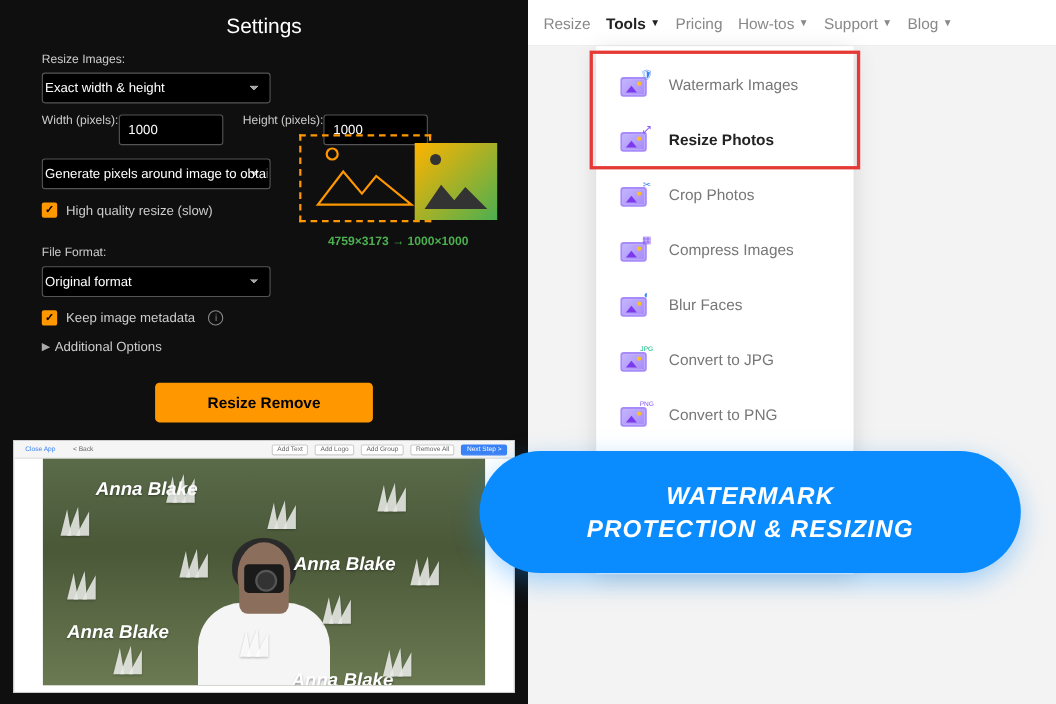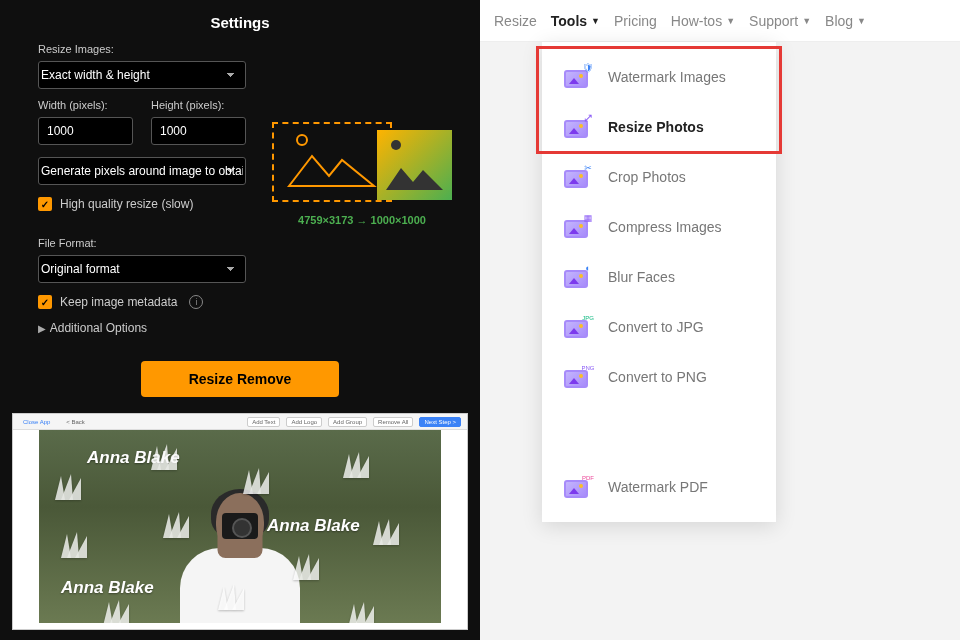--- a/index.html
+++ b/index.html
@@ -1,24 +1,24 @@
 <!DOCTYPE html>
 <html><head>
 <meta charset="utf-8">
 <style>
 *{margin:0;padding:0;box-sizing:border-box;font-family:Arial,Helvetica,sans-serif}
 body{width:960px;height:640px;display:flex;background:#fff}
 .left{width:480px;height:640px;background:#0f0f0f;color:#fff;position:relative;display:flex;flex-direction:column}
-.settings-title{text-align:center;font-size:15px;font-weight:bold;padding:14px 0 12px}
+.settings-title{text-align:center;font-size:19px;font-weight:normal;padding:14px 0 12px}
 .form-area{padding:0 38px;font-size:12px}
 .lbl{font-size:11px;color:#ccc;margin-bottom:6px;display:block}
 .sel{width:100%;background:#000;border:1px solid #555;color:#fff;padding:6px 2px;font-size:12px;border-radius:3px;appearance:none;background-image:linear-gradient(45deg,transparent 50%,#aaa 50%),linear-gradient(135deg,#aaa 50%,transparent 50%);background-position:calc(100% - 14px) 11px,calc(100% - 10px) 11px;background-size:4px 4px,4px 4px;background-repeat:no-repeat}
 .inp{width:95px;background:#000;border:1px solid #555;color:#fff;padding:6px 8px;font-size:12px;border-radius:3px}
 .row{display:flex;gap:18px;margin-top:10px}
-.col{display:flex;flex-direction:column}
+.col{display:flex;}
 .sel-narrow{width:208px}
 .chk-row{display:flex;align-items:center;gap:8px;margin-top:12px;font-size:12px;color:#ccc}
 .chk{width:14px;height:14px;background:#ff9800;border-radius:2px;display:flex;align-items:center;justify-content:center;color:#000;font-size:10px;font-weight:bold}
 .info-icon{width:14px;height:14px;border:1px solid #888;border-radius:50%;display:inline-flex;align-items:center;justify-content:center;font-size:9px;color:#888;margin-left:4px}
 .addl{display:flex;align-items:center;gap:4px;margin-top:12px;font-size:12px;color:#ccc;cursor:pointer}
 .tri{font-size:10px;color:#aaa}
 .preview{position:absolute;right:28px;top:122px;width:180px}
 .dashed-box{position:absolute;left:0;top:0;width:120px;height:80px;border:2px dashed #ff9800}
 .dot{position:absolute;width:12px;height:12px;border:2px solid #ff9800;border-radius:50%;left:22px;top:10px;background:#0f0f0f}
 .mtn{position:absolute;left:10px;bottom:12px}
@@ -328,13 +328,17 @@
         <div class="dd-icon">
           <div class="ic-base">
             <div class="ic-sun"></div>
           </div>
           <div class="ic-badge" style="color:#ec4899;font-size:6px">PDF</div>
         </div>
         <span>Watermark PDF</span>
       </div>
     </div>
   <div class="red-box"></div>
+  <div class="pill">
+    <div>WATERMARK</div>
+    <div>PROTECTION &amp; RESIZING</div>
+  </div>
 </div>
 
 </body></html>

